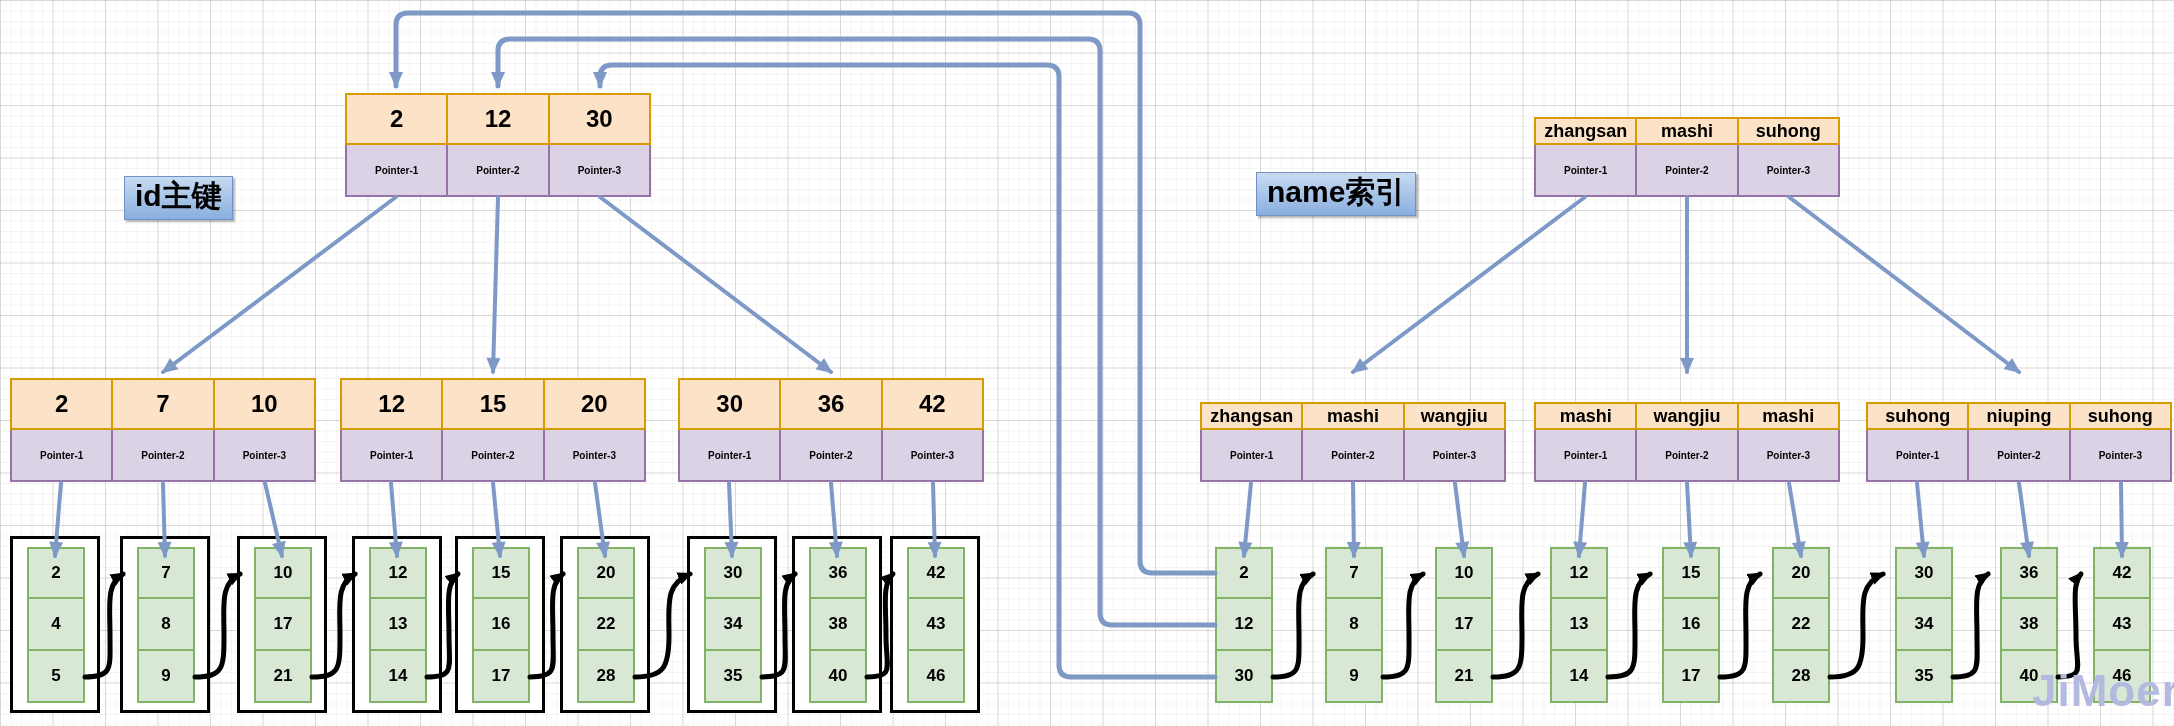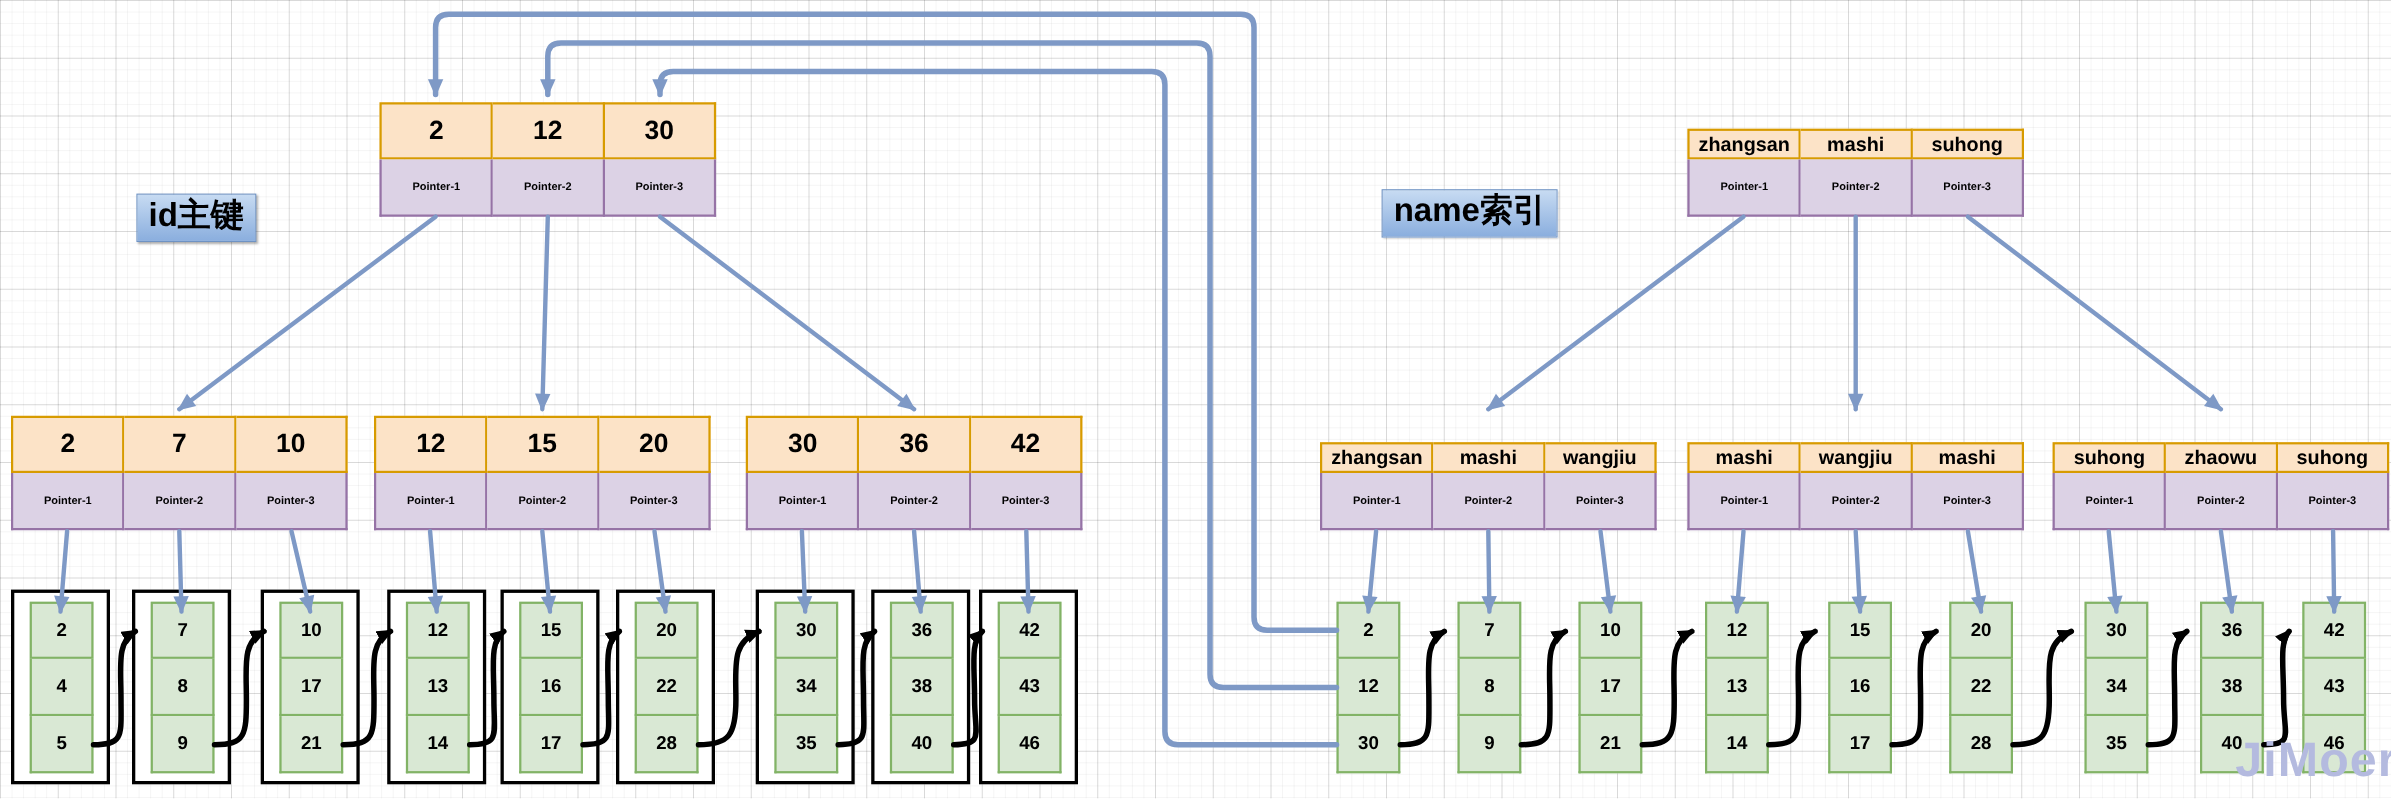--- a/index.html
+++ b/index.html
@@ -182,21 +182,21 @@
         </div>
         <div class="nrow">
           <div class="ncell ptr">Pointer-1</div>
           <div class="ncell ptr">Pointer-2</div>
           <div class="ncell ptr">Pointer-3</div>
         </div>
       </div>
       <div class="inode" style="left: 1866px; top: 378px;">
         <div class="nrow">
           <div class="ncell key key-str">suhong</div>
-          <div class="ncell key key-str">zhaowu</div>
+          <div class="ncell key key-str">niuping</div>
           <div class="ncell key key-str">suhong</div>
         </div>
         <div class="nrow">
           <div class="ncell ptr">Pointer-1</div>
           <div class="ncell ptr">Pointer-2</div>
           <div class="ncell ptr">Pointer-3</div>
         </div>
       </div>
       <div class="leafcol" style="left: 1215px; top: 547px;">
         <div class="leafcell">2</div>

